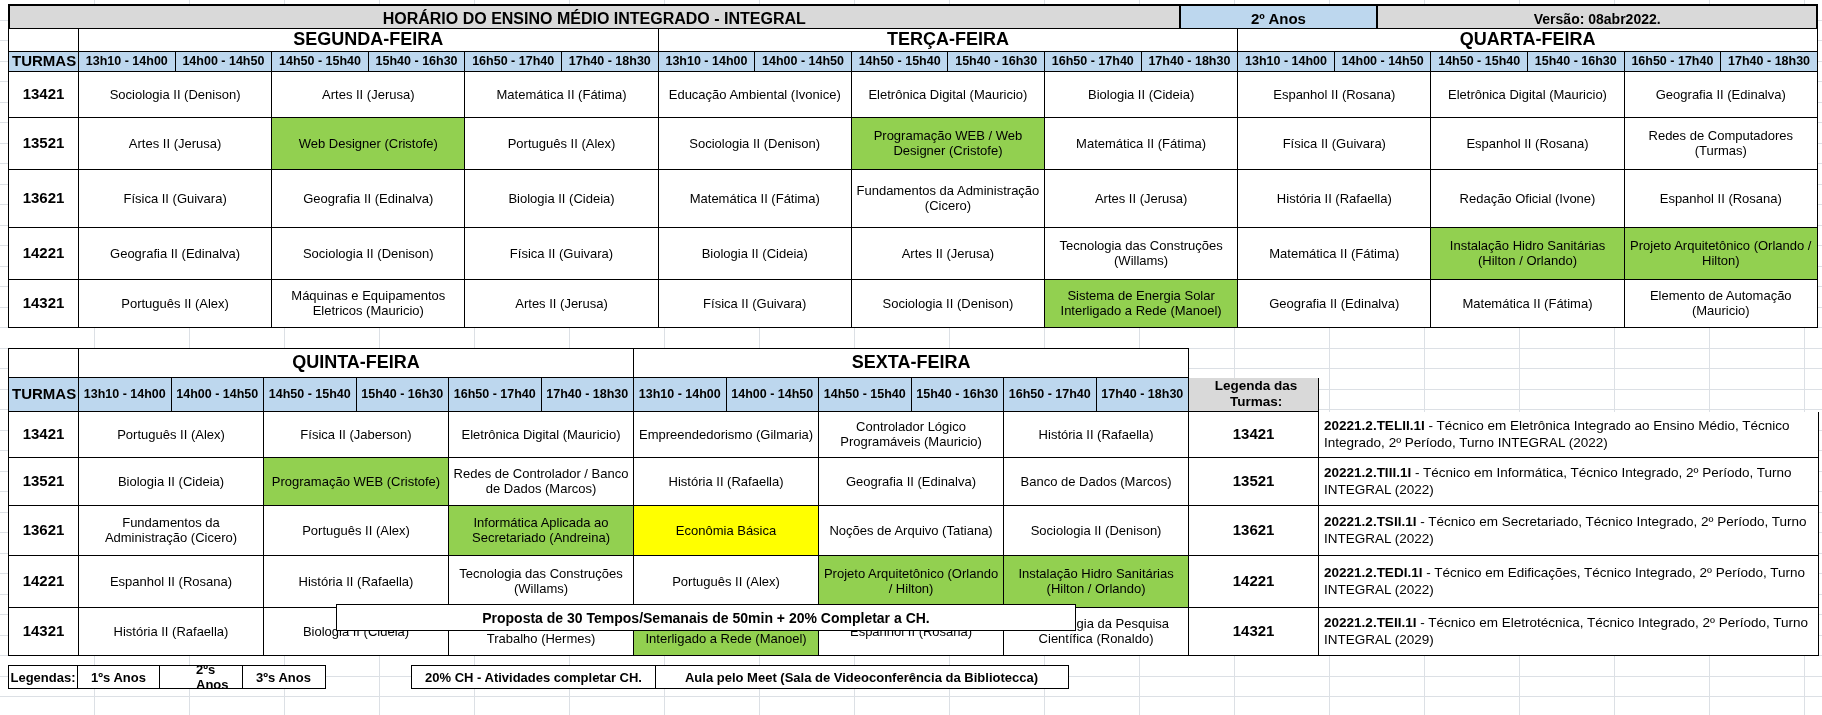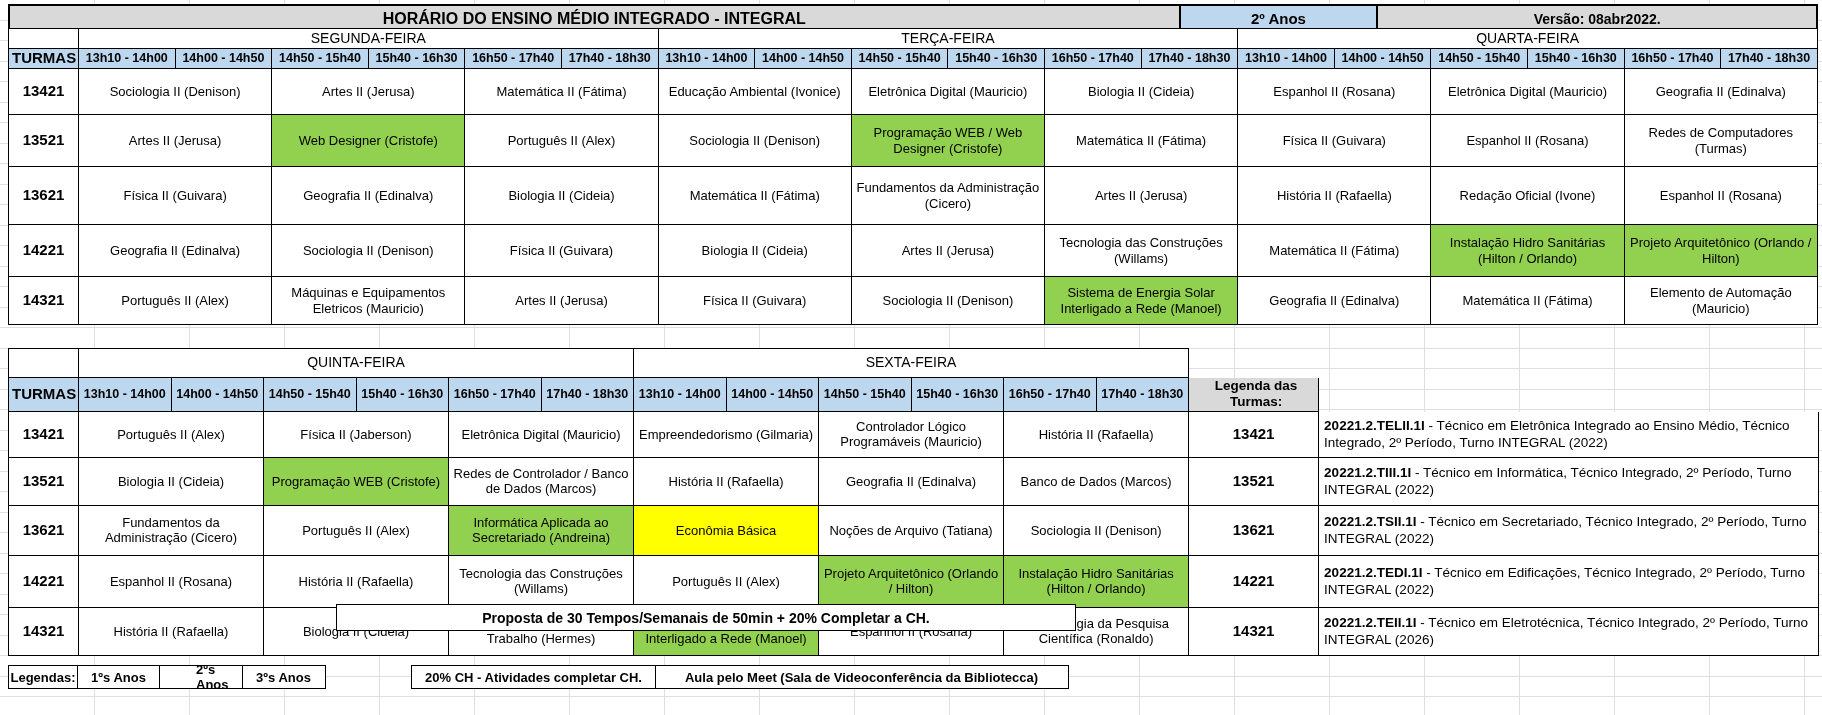--- a/index.html
+++ b/index.html
@@ -12,21 +12,21 @@
       #fff;
   }
   .abs{position:absolute;box-sizing:border-box;}
   
   .titlebox{border:2px solid #000;background:#D9D9D9;font-weight:bold;
     display:flex;align-items:center;justify-content:center;}
   
   table{position:absolute;border-collapse:collapse;table-layout:fixed;}
   td,th{border:1px solid #000;background:#fff;text-align:center;vertical-align:middle;
     padding:0 3px;font-size:13px;line-height:1.22;overflow:hidden;font-weight:normal;}
-  th.day{font-size:14px;font-weight:normal;}
+  th.day{font-size:18px;font-weight:bold;}
   th.time{background:#BDD7EE;font-weight:bold;font-size:12.5px;padding:0 1px;}
   th.turmas{background:#BDD7EE;font-weight:bold;font-size:15px;text-align:center;}
   td.turma{font-weight:bold;font-size:15px;}
   td.ghost,th.ghost{border:1px solid transparent;background:transparent;}
   th.legendhdr{background:#D9D9D9;font-weight:bold;font-size:13.5px;padding-left:8px;}
   td.ldesc{text-align:left;font-size:13.5px;padding:1px 5px;line-height:1.3;}
   td.ldesc b{font-size:13.5px;}
   [data-bg="g"]{background:#92D050;}
   [data-bg="y"]{background:#FFFF00;}
   [data-bg="b"]{background:#BDD7EE;}
@@ -219,21 +219,21 @@
   </tr>
   <tr style="height:48px;">
     <td class="turma">14321</td>
     <td colspan="2" data-bg="w">História II (Rafaella)</td>
     <td colspan="2" data-bg="w">Biologia II (Cideia)</td>
     <td colspan="2" data-bg="w">Higiene e Sergurança no Trabalho (Hermes)</td>
     <td colspan="2" data-bg="g">Sistema de Energia Solar Interligado a Rede (Manoel)</td>
     <td colspan="2" data-bg="w">Espanhol II (Rosana)</td>
     <td colspan="2" data-bg="w">Metodologia da Pesquisa Científica (Ronaldo)</td>
     <td class="turma">14321</td>
-    <td class="ldesc"><b>20221.2.TEII.1I</b><span> - Técnico em Eletrotécnica, Técnico Integrado, 2º Período, Turno INTEGRAL (2026)</span></td>
+    <td class="ldesc"><b>20221.2.TEII.1I</b><span> - Técnico em Eletrotécnica, Técnico Integrado, 2º Período, Turno INTEGRAL (2029)</span></td>
   </tr>
 </tbody>
   </table>
 
 <div class="abs fcell" style="left:336px;top:604px;width:740px;height:27px;font-size:14px;">Proposta de 30 Tempos/Semanais de 50min + 20% Completar a CH.</div>
 
 <div class="abs fcell" style="left:8px;top:665px;width:70px;height:24px;">Legendas:</div>
 <div class="abs fcell" style="left:76.5px;top:665px;width:84px;height:24px;" data-bg="y">1ºs Anos</div>
 <div class="abs fcell" style="left:159px;top:665px;width:84px;height:24px;padding-left:36px;" data-bg="b">2ºs Anos</div>
 <div class="abs fcell" style="left:241.5px;top:665px;width:84px;height:24px;" data-bg="o">3ºs Anos</div>

